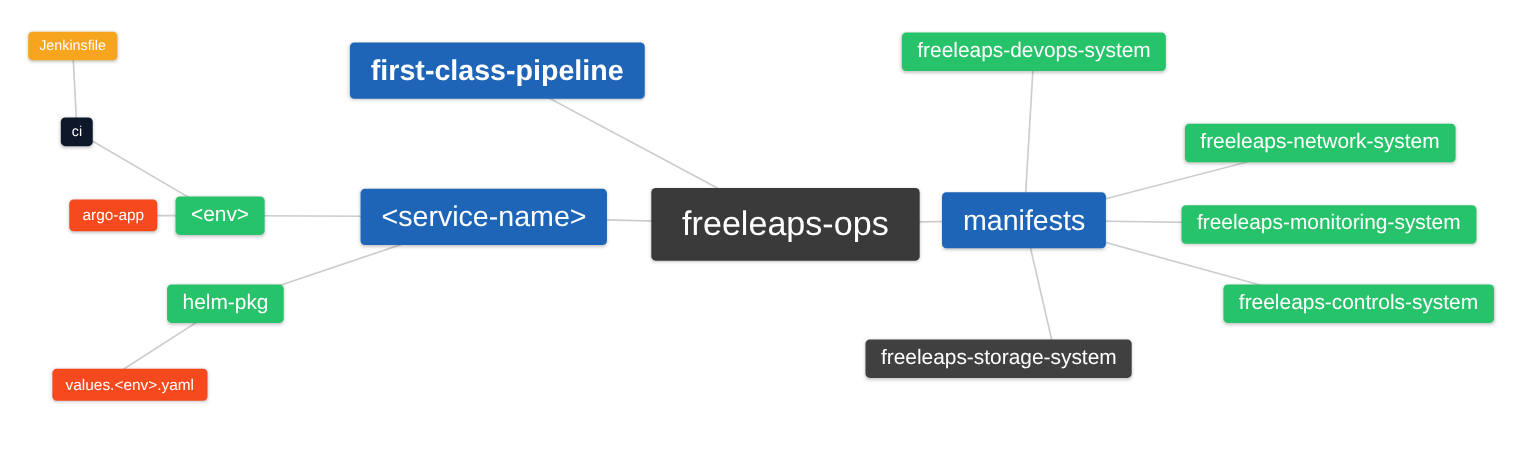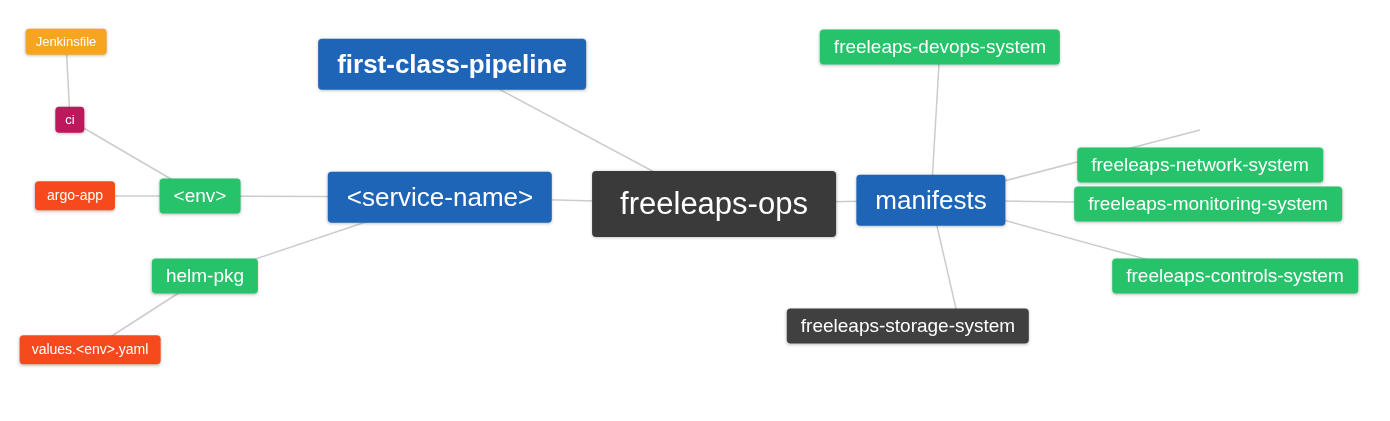--- a/index.html
+++ b/index.html
@@ -28,21 +28,21 @@
     color: #ffffff;
     border-radius: 4px;
     white-space: nowrap;
     box-shadow: 0 1px 3px rgba(0,0,0,0.22);
     cursor: pointer;
     line-height: 1.1;
     text-align: center;
     user-select: none;
   }
   .node.xs { font-size: 13px; padding: 6px 10px; }
-  .node.s  { font-size: 14px; padding: 7px 12px; }
+  .node.s  { font-size: 14px; padding: 7px 12px; margin-left: 28px; }
   .node.m  { font-size: 19px; padding: 7px 14px; text-align: center; }
   .node.l  { font-size: 26px; padding: 11px 19px; }
   .node.xl { font-size: 31px; padding: 16px 28px; }
 </style>
 </head>
 <body>
 
 <div id="canvas">
   <svg id="edge-layer" viewBox="0 0 1390 421" xmlns="http://www.w3.org/2000/svg">
       <line x1="66" y1="42" x2="70" y2="120" stroke="#cccccc" stroke-width="1.5"></line>
@@ -60,23 +60,23 @@
       <line x1="931" y1="200" x2="1207" y2="276" stroke="#cccccc" stroke-width="1.5"></line>
       <line x1="931" y1="200" x2="960" y2="326" stroke="#cccccc" stroke-width="1.5"></line>
     </svg>
   <div id="node-layer">
       <div class="node xl" style="left: 714px; top: 204px; background: rgb(58, 58, 58);">freeleaps-ops</div>
       <div class="node l" style="left: 452px; top: 64px; background: rgb(31, 101, 183); font-weight: bold;">first-class-pipeline</div>
       <div class="node l" style="left: 440px; top: 197px; background: rgb(31, 101, 183);">&lt;service-name&gt;</div>
       <div class="node l" style="left: 931px; top: 200px; background: rgb(31, 101, 183);">manifests</div>
       <div class="node m" style="left: 200px; top: 196px; background: rgb(38, 195, 106);">&lt;env&gt;</div>
       <div class="node m" style="left: 205px; top: 276px; background: rgb(38, 195, 106);">helm-pkg</div>
-      <div class="node xs" style="left: 70px; top: 120px; background: #be185d;">ci</div>
+      <div class="node xs" style="left: 70px; top: 120px; background: #0f172a;">ci</div>
       <div class="node xs" style="left: 66px; top: 42px; background: rgb(247, 165, 30);">Jenkinsfile</div>
       <div class="node s" style="left: 75px; top: 196px; background: rgb(246, 73, 29);">argo-app</div>
       <div class="node s" style="left: 90px; top: 350px; background: rgb(246, 73, 29);">values.&lt;env&gt;.yaml</div>
       <div class="node m" style="left: 940px; top: 47px; background: rgb(38, 195, 106);">freeleaps-devops-system</div>
-      <div class="node m" style="left: 1200px; top: 130px; background: rgb(38, 195, 106); margin-top: 35px;">freeleaps-network-system</div>
+      <div class="node m" style="left: 1200px; top: 130px; background: rgb(38, 195, 106);">freeleaps-network-system</div>
       <div class="node m" style="left: 1208px; top: 204px; background: rgb(38, 195, 106);">freeleaps-monitoring-system</div>
       <div class="node m" style="left: 1207px; top: 276px; background: rgb(38, 195, 106); margin-left: 28px;">freeleaps-controls-system</div>
       <div class="node m" style="left: 908px; top: 326px; background: #404040;">freeleaps-storage-system</div>
     </div>
 </div>
 
 </body></html>

